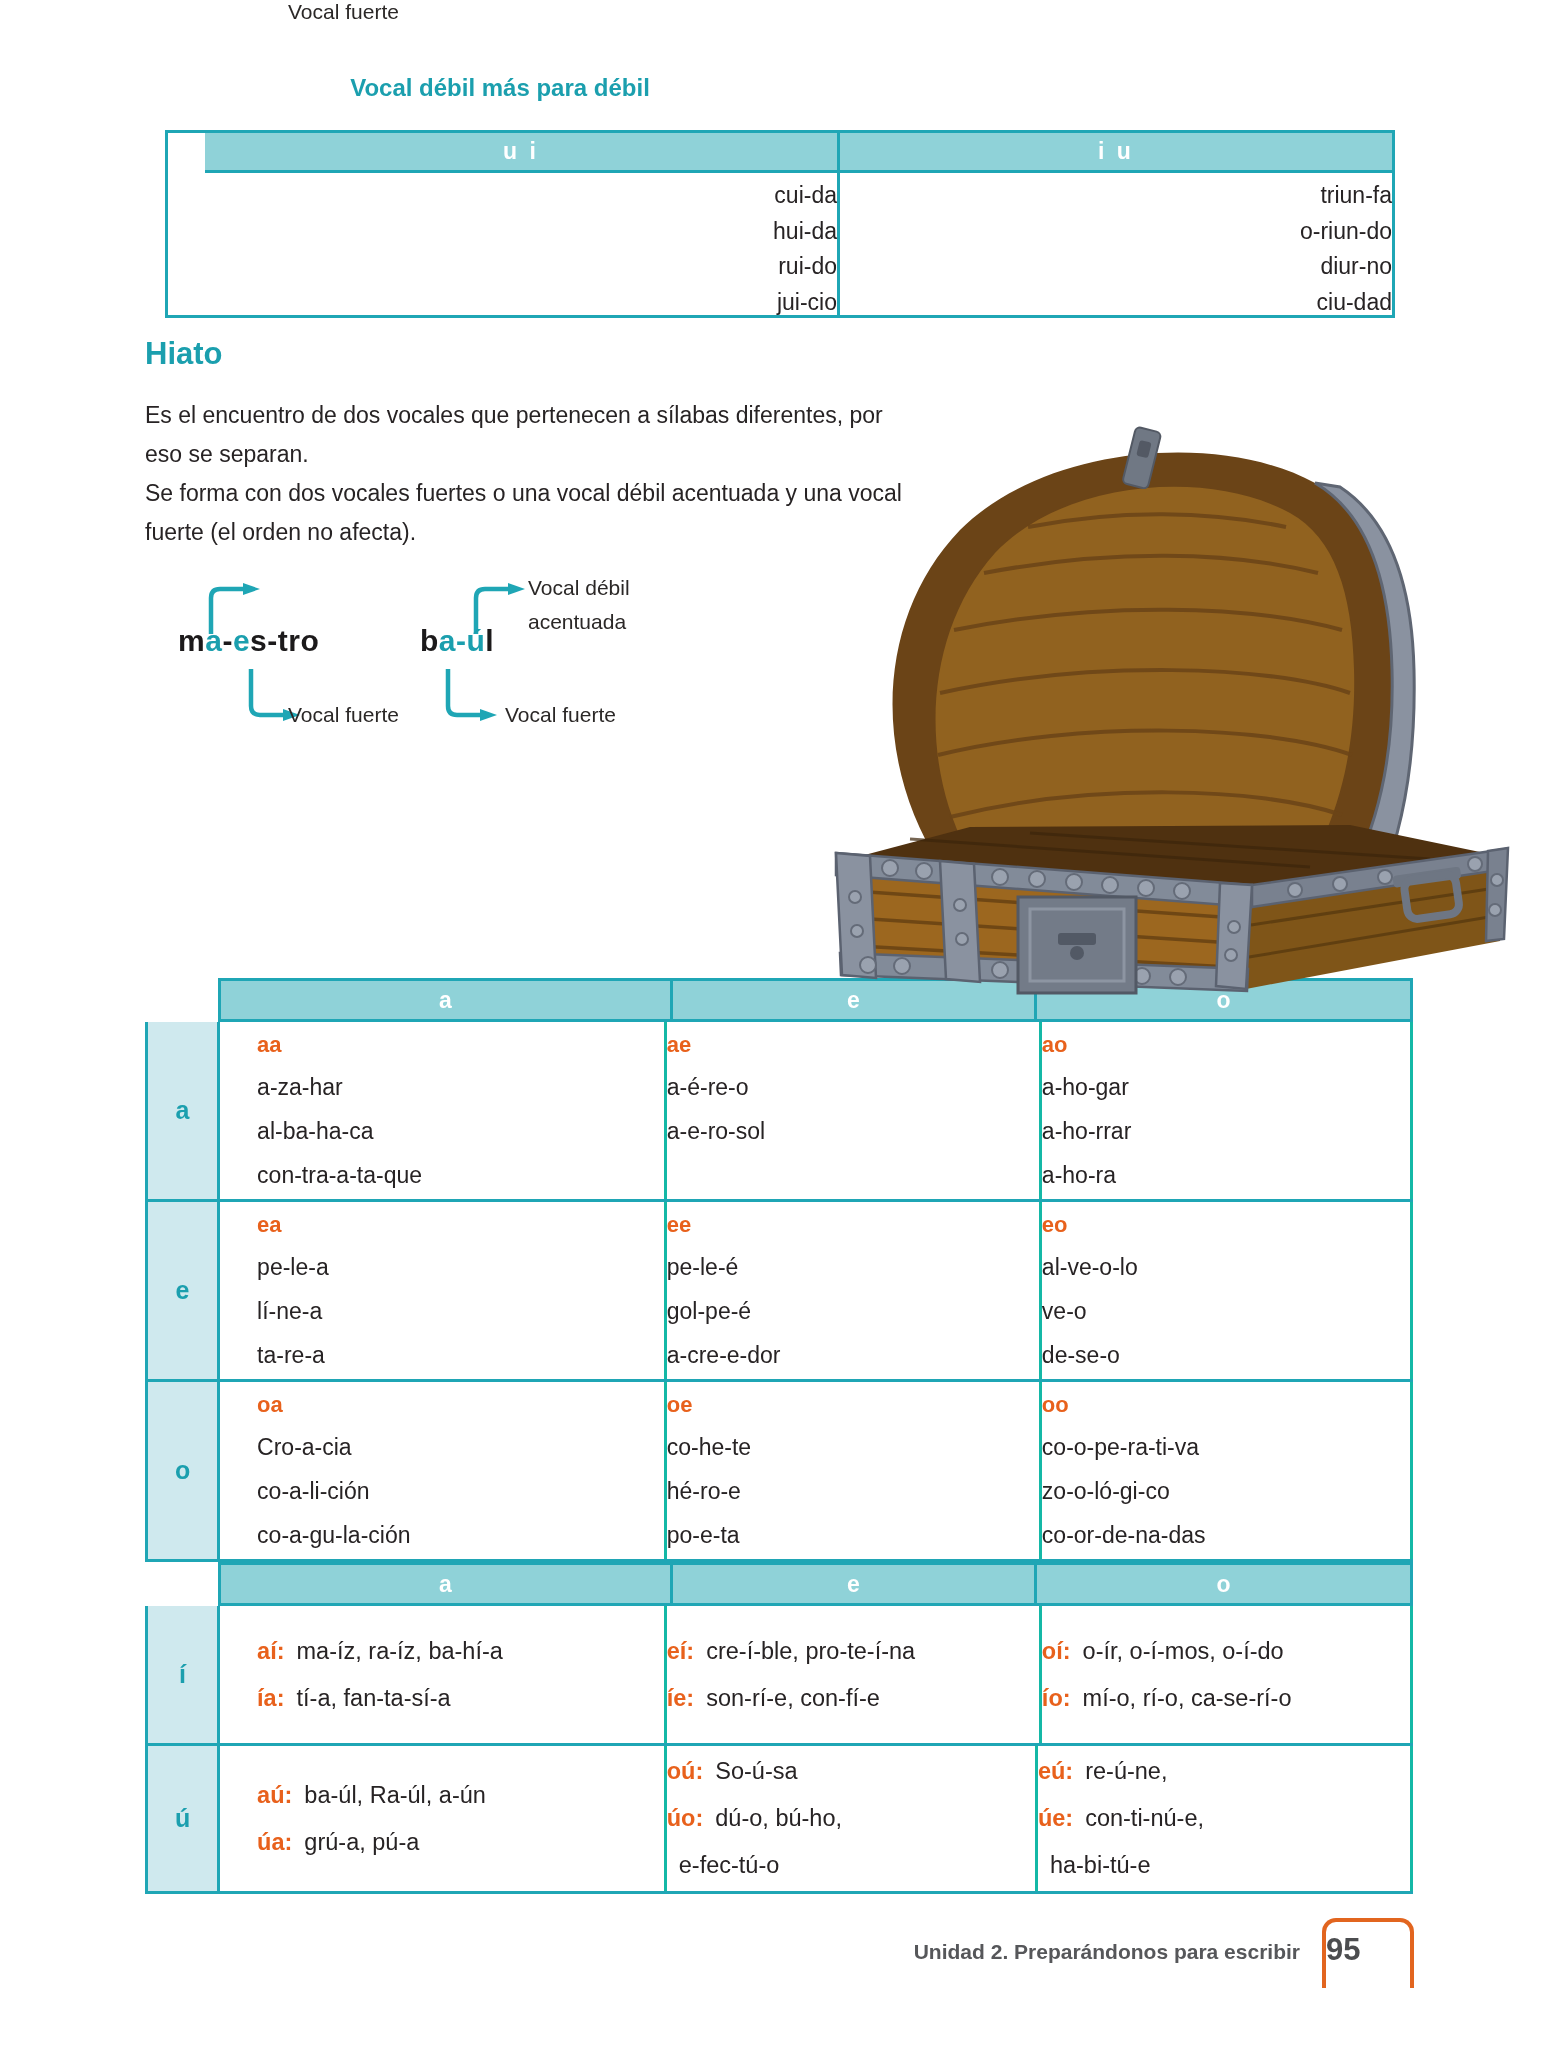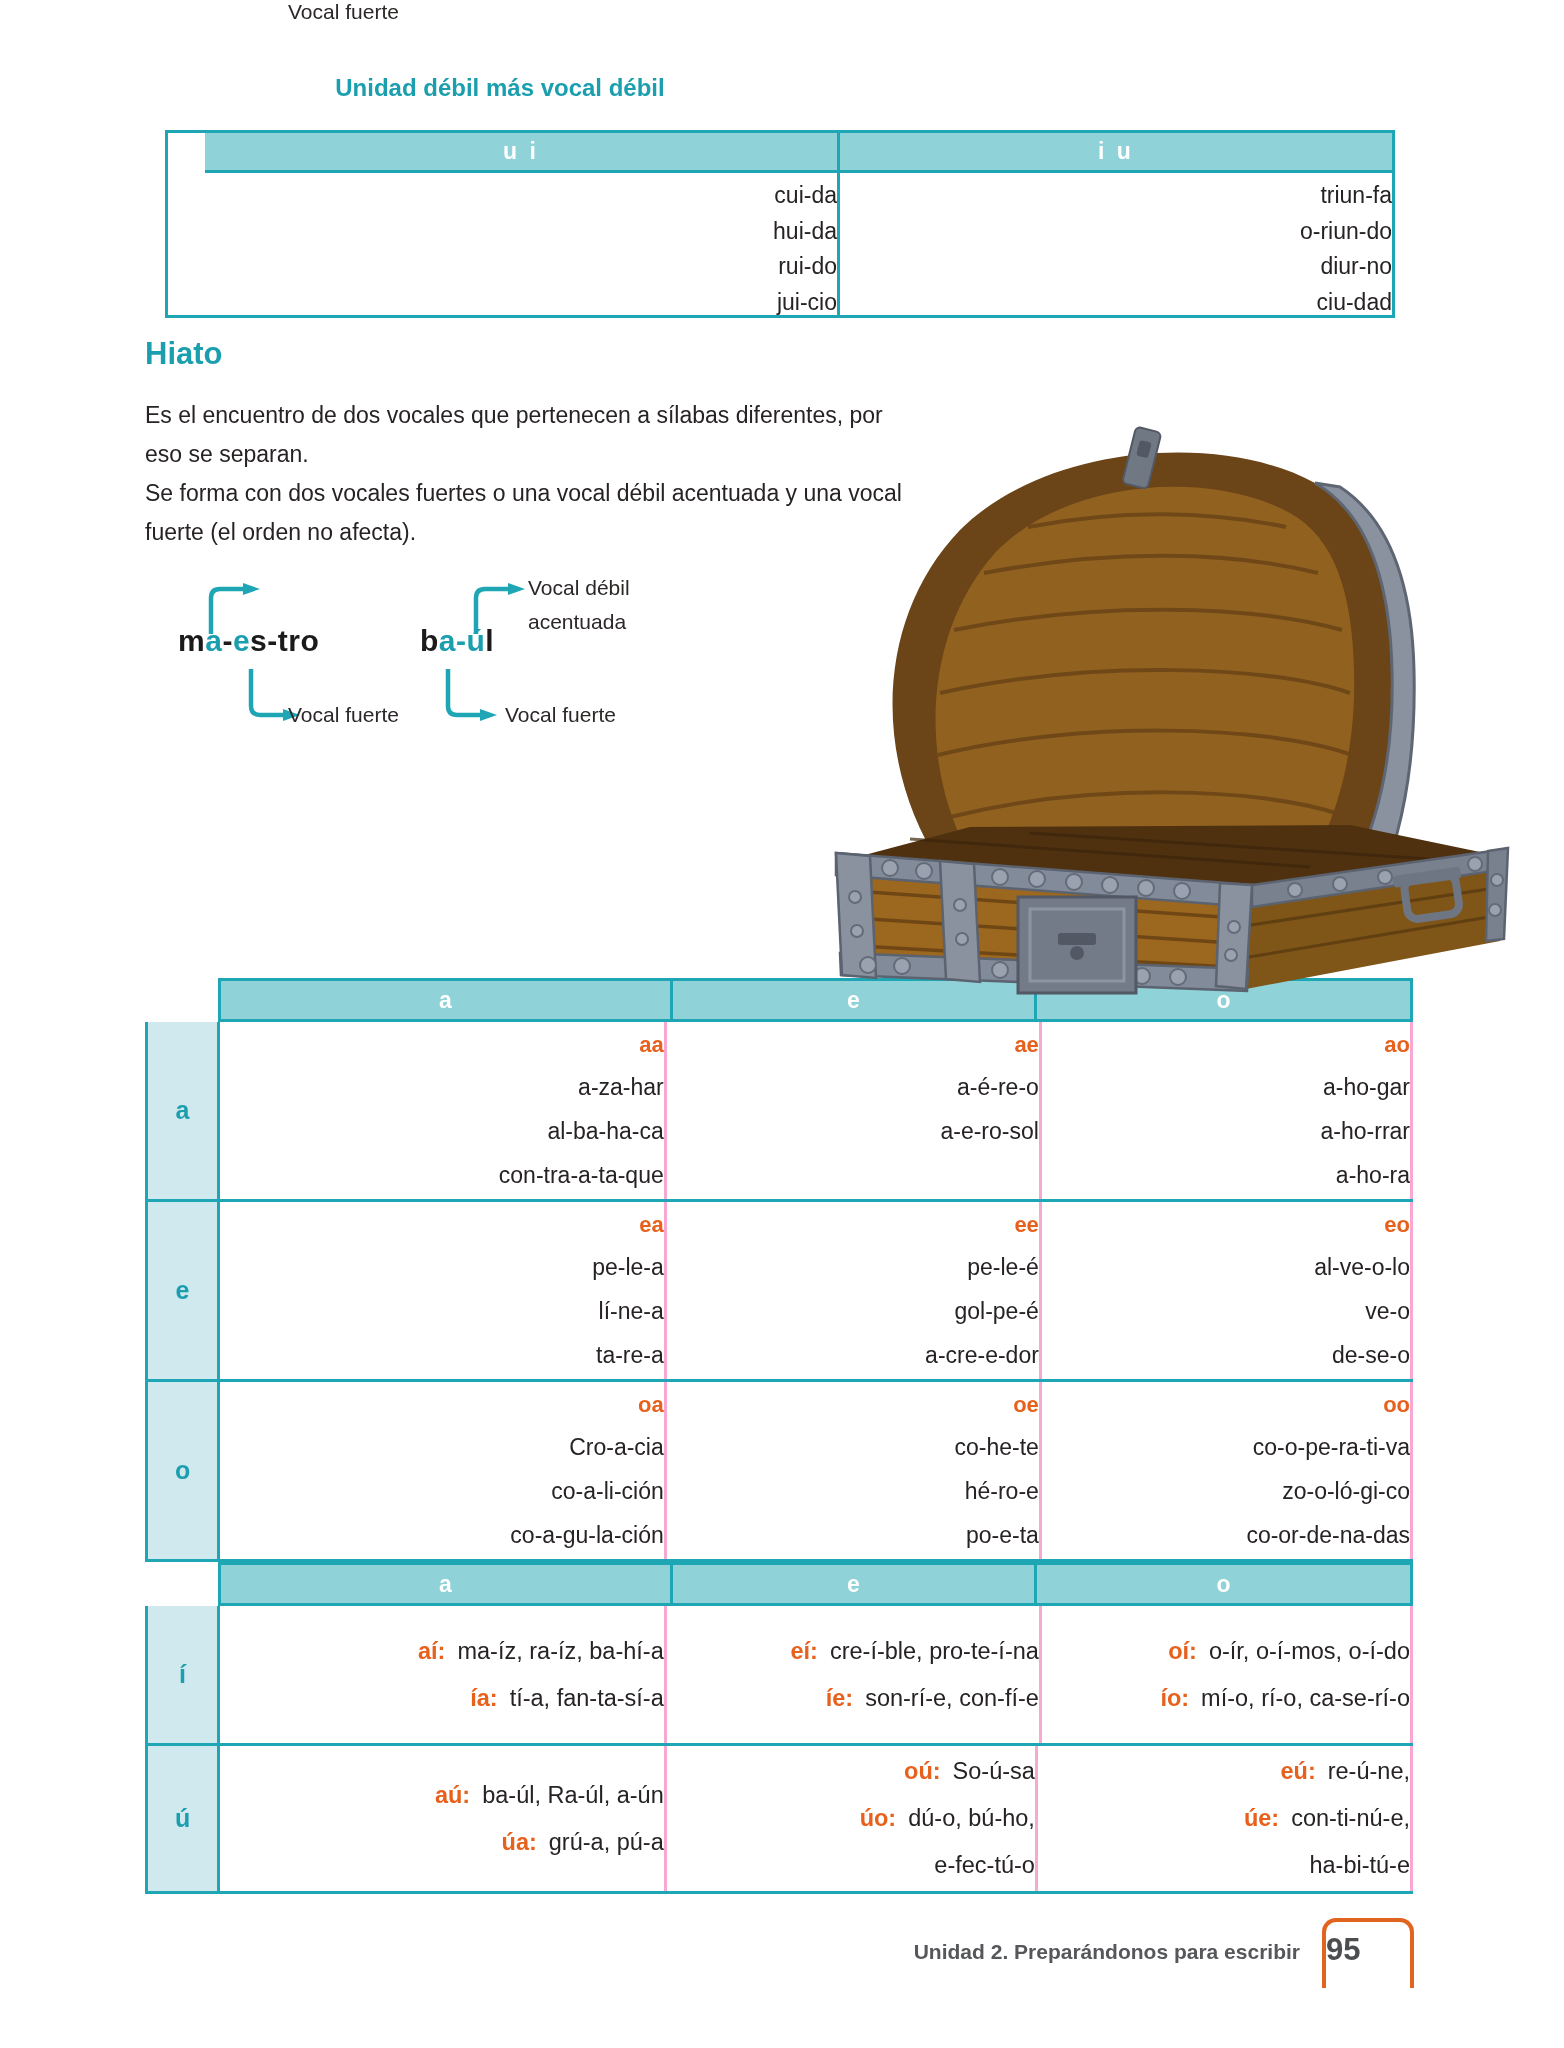--- a/index.html
+++ b/index.html
@@ -32,40 +32,40 @@
   
   .bth{left:218px;width:1195px;height:44px;border:3px solid #1fa6b5;background:#8fd2d8;display:flex;box-sizing:border-box;}
   .bth .h{line-height:38px;text-align:center;color:#fff;font-weight:bold;font-size:23px;}
   .bth .h1{width:449px;border-right:3px solid #1fa6b5;}
   .bth .h2{width:361px;border-right:3px solid #1fa6b5;}
   .bth .h3{flex:1;}
   .btrow{left:145px;width:1268px;display:flex;box-sizing:border-box;
          border-left:3px solid #1fa6b5;border-bottom:3px solid #1fa6b5;background:#fff;}
   .rh{width:70px;background:#cfe9ee;border-right:3px solid #1fa6b5;display:flex;align-items:center;
       justify-content:center;color:#1b9fae;font-weight:bold;font-size:25px;}
-  .cell{box-sizing:border-box;border-right:3px solid #f9a8d4;text-align:right;}
+  .cell{box-sizing:border-box;border-right:3px solid #14b8a6;text-align:left;}
   .c1{width:452px;padding-left:37px;} .c2{width:380px;} .c3{width:376px;}
   .combo{margin-top:3px;line-height:40px;font-size:22px;font-weight:bold;color:#e8611c;}
   .wline{line-height:44px;font-size:23px;}
   .acell{display:flex;flex-direction:column;justify-content:center;}
   .aline{line-height:47px;font-size:23.5px;}
   .pre{color:#e8611c;font-weight:bold;margin-right:12px;}
 
   
   .footerLbl{left:700px;top:1940px;width:600px;text-align:right;font-size:21px;font-weight:bold;color:#56575a;}
   .pagebox{left:1322px;top:1918px;width:92px;height:70px;border:4px solid #e2651f;border-bottom:none;
            border-radius:14px 14px 0 0;box-sizing:border-box;text-align:left;padding-top:10px;
            font-size:31px;font-weight:bold;color:#4c4d4f;}
 </style>
 </head>
 <body>
 
 <div class="page">
 
-  <div class="abs title">Unidad débil más vocal débil</div>
+  <div class="abs title">Vocal débil más para débil</div>
 
   <div class="abs t1">
     <div class="t1col c1">
       <div class="t1head">u i</div>
       <div class="t1body">
         <div class="w">cui-da</div>
         <div class="w">hui-da</div>
         <div class="w">rui-do</div>
         <div class="w">jui-cio</div>
       </div>

